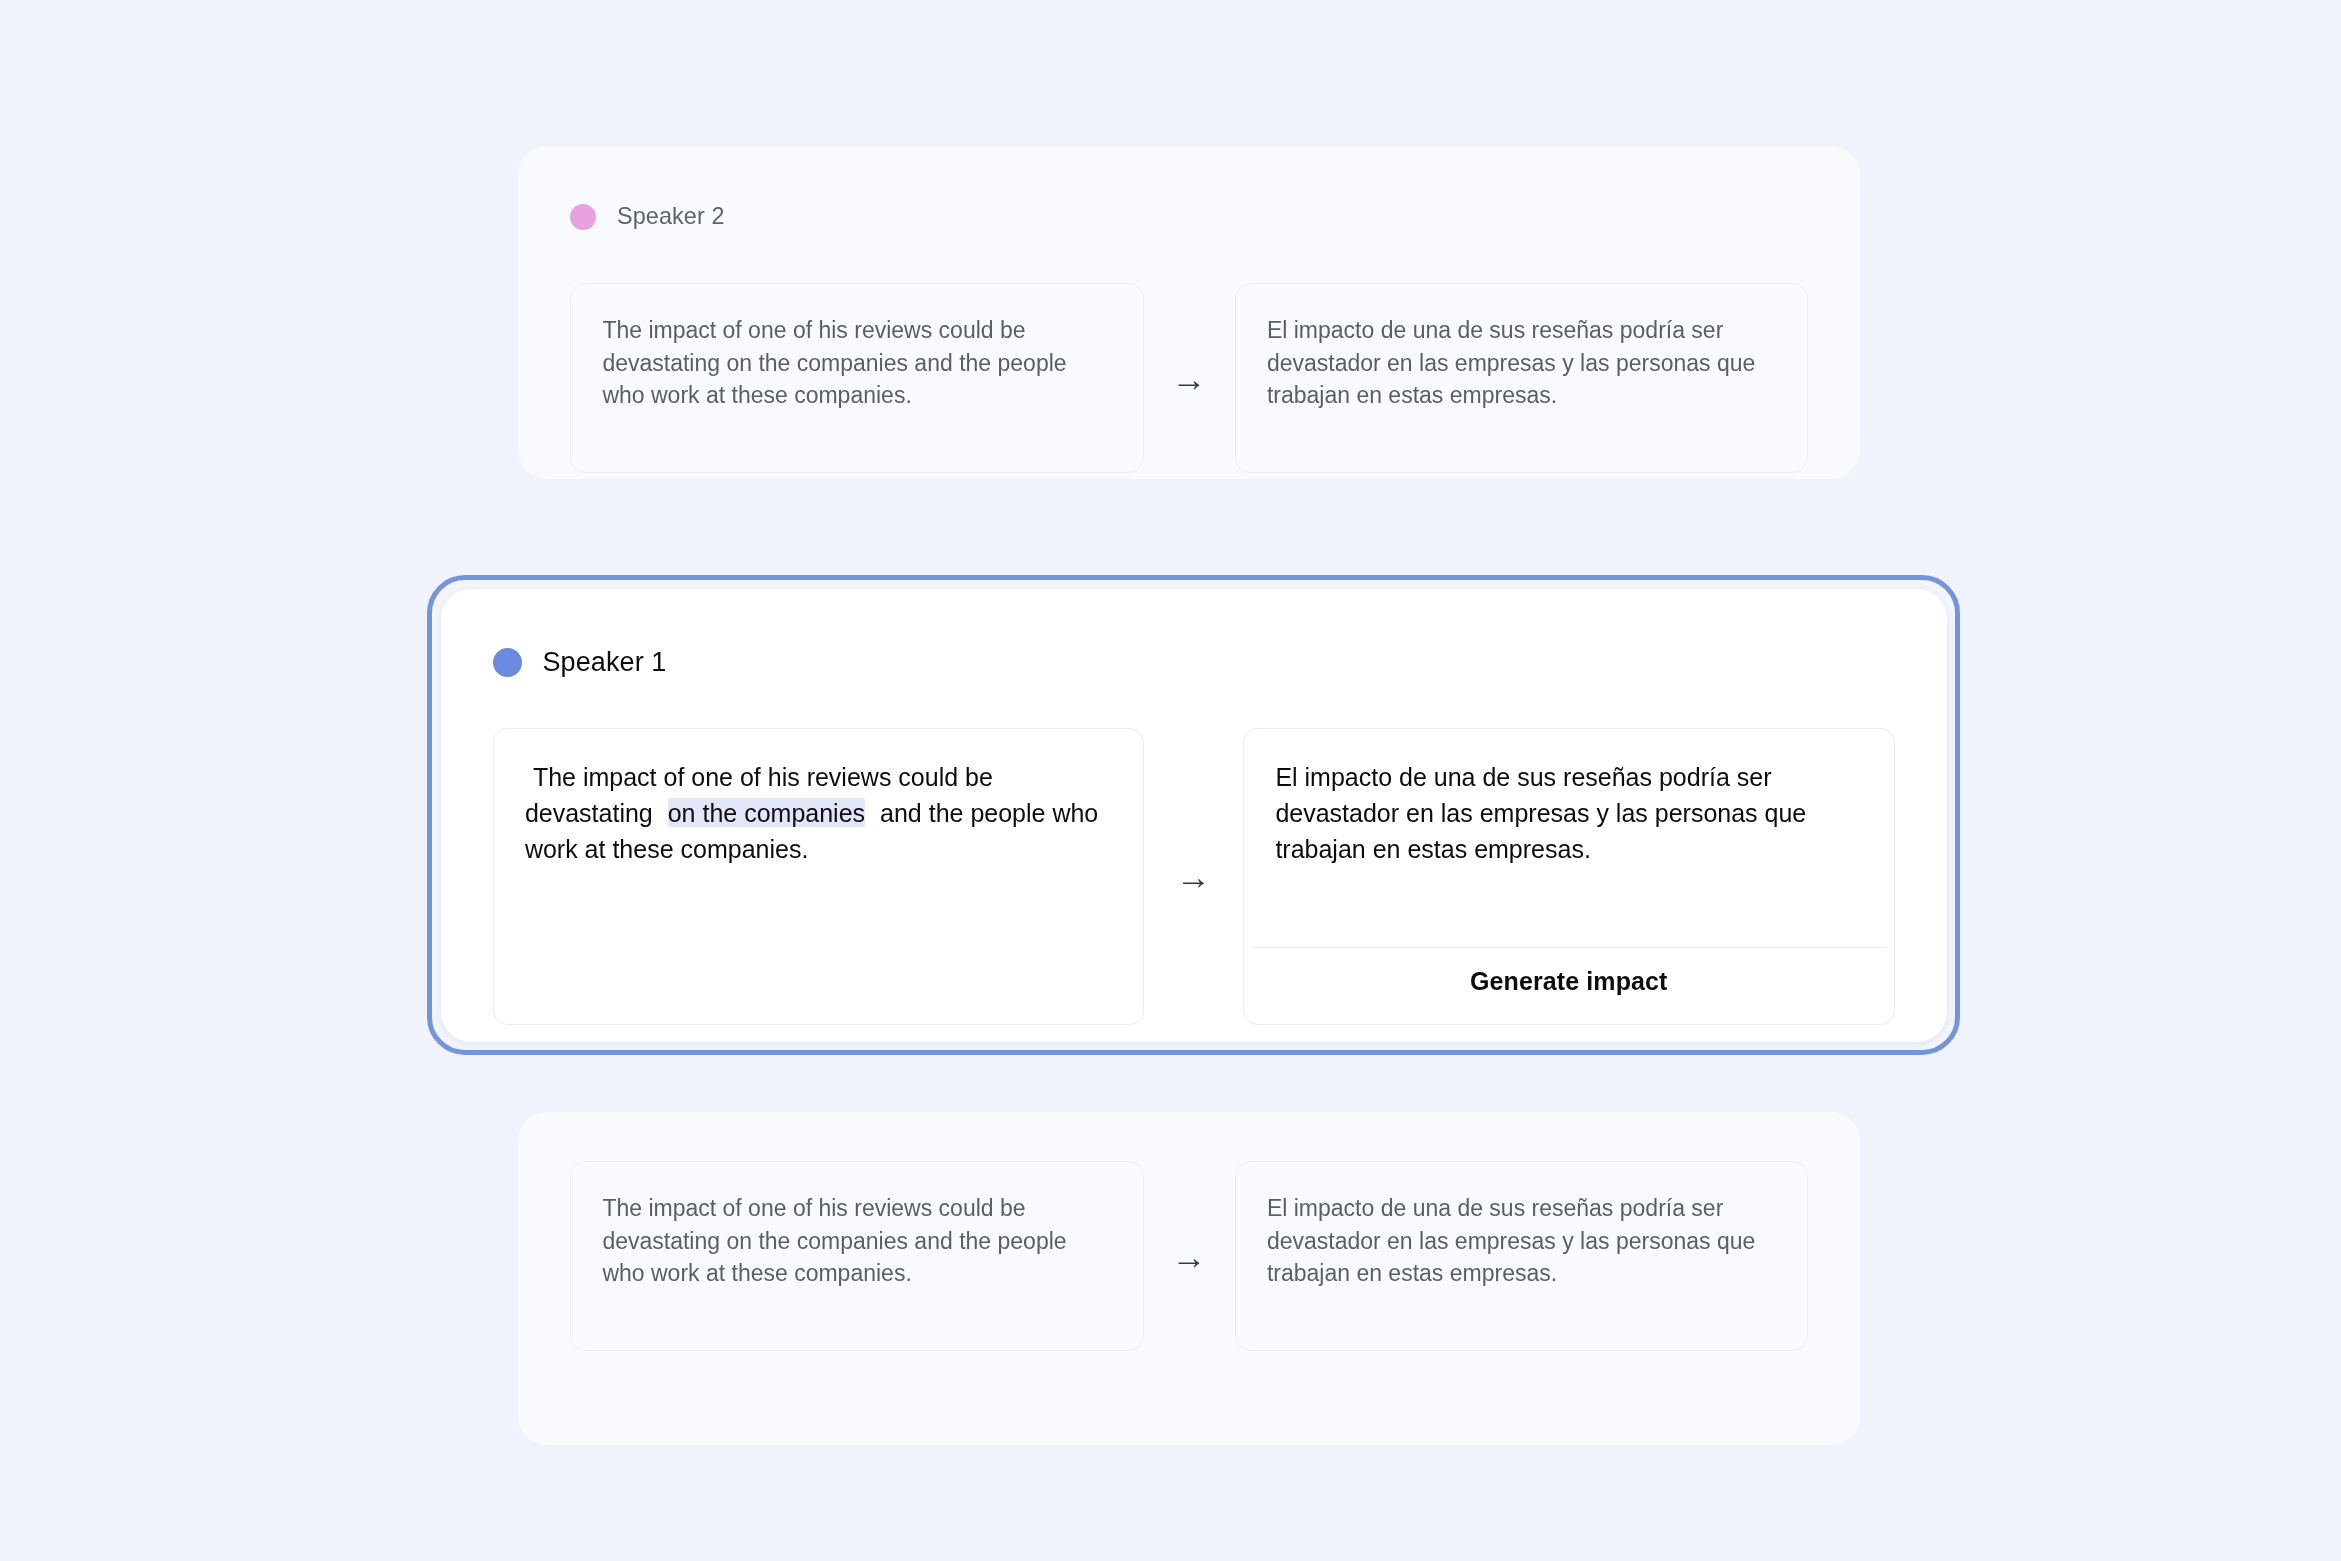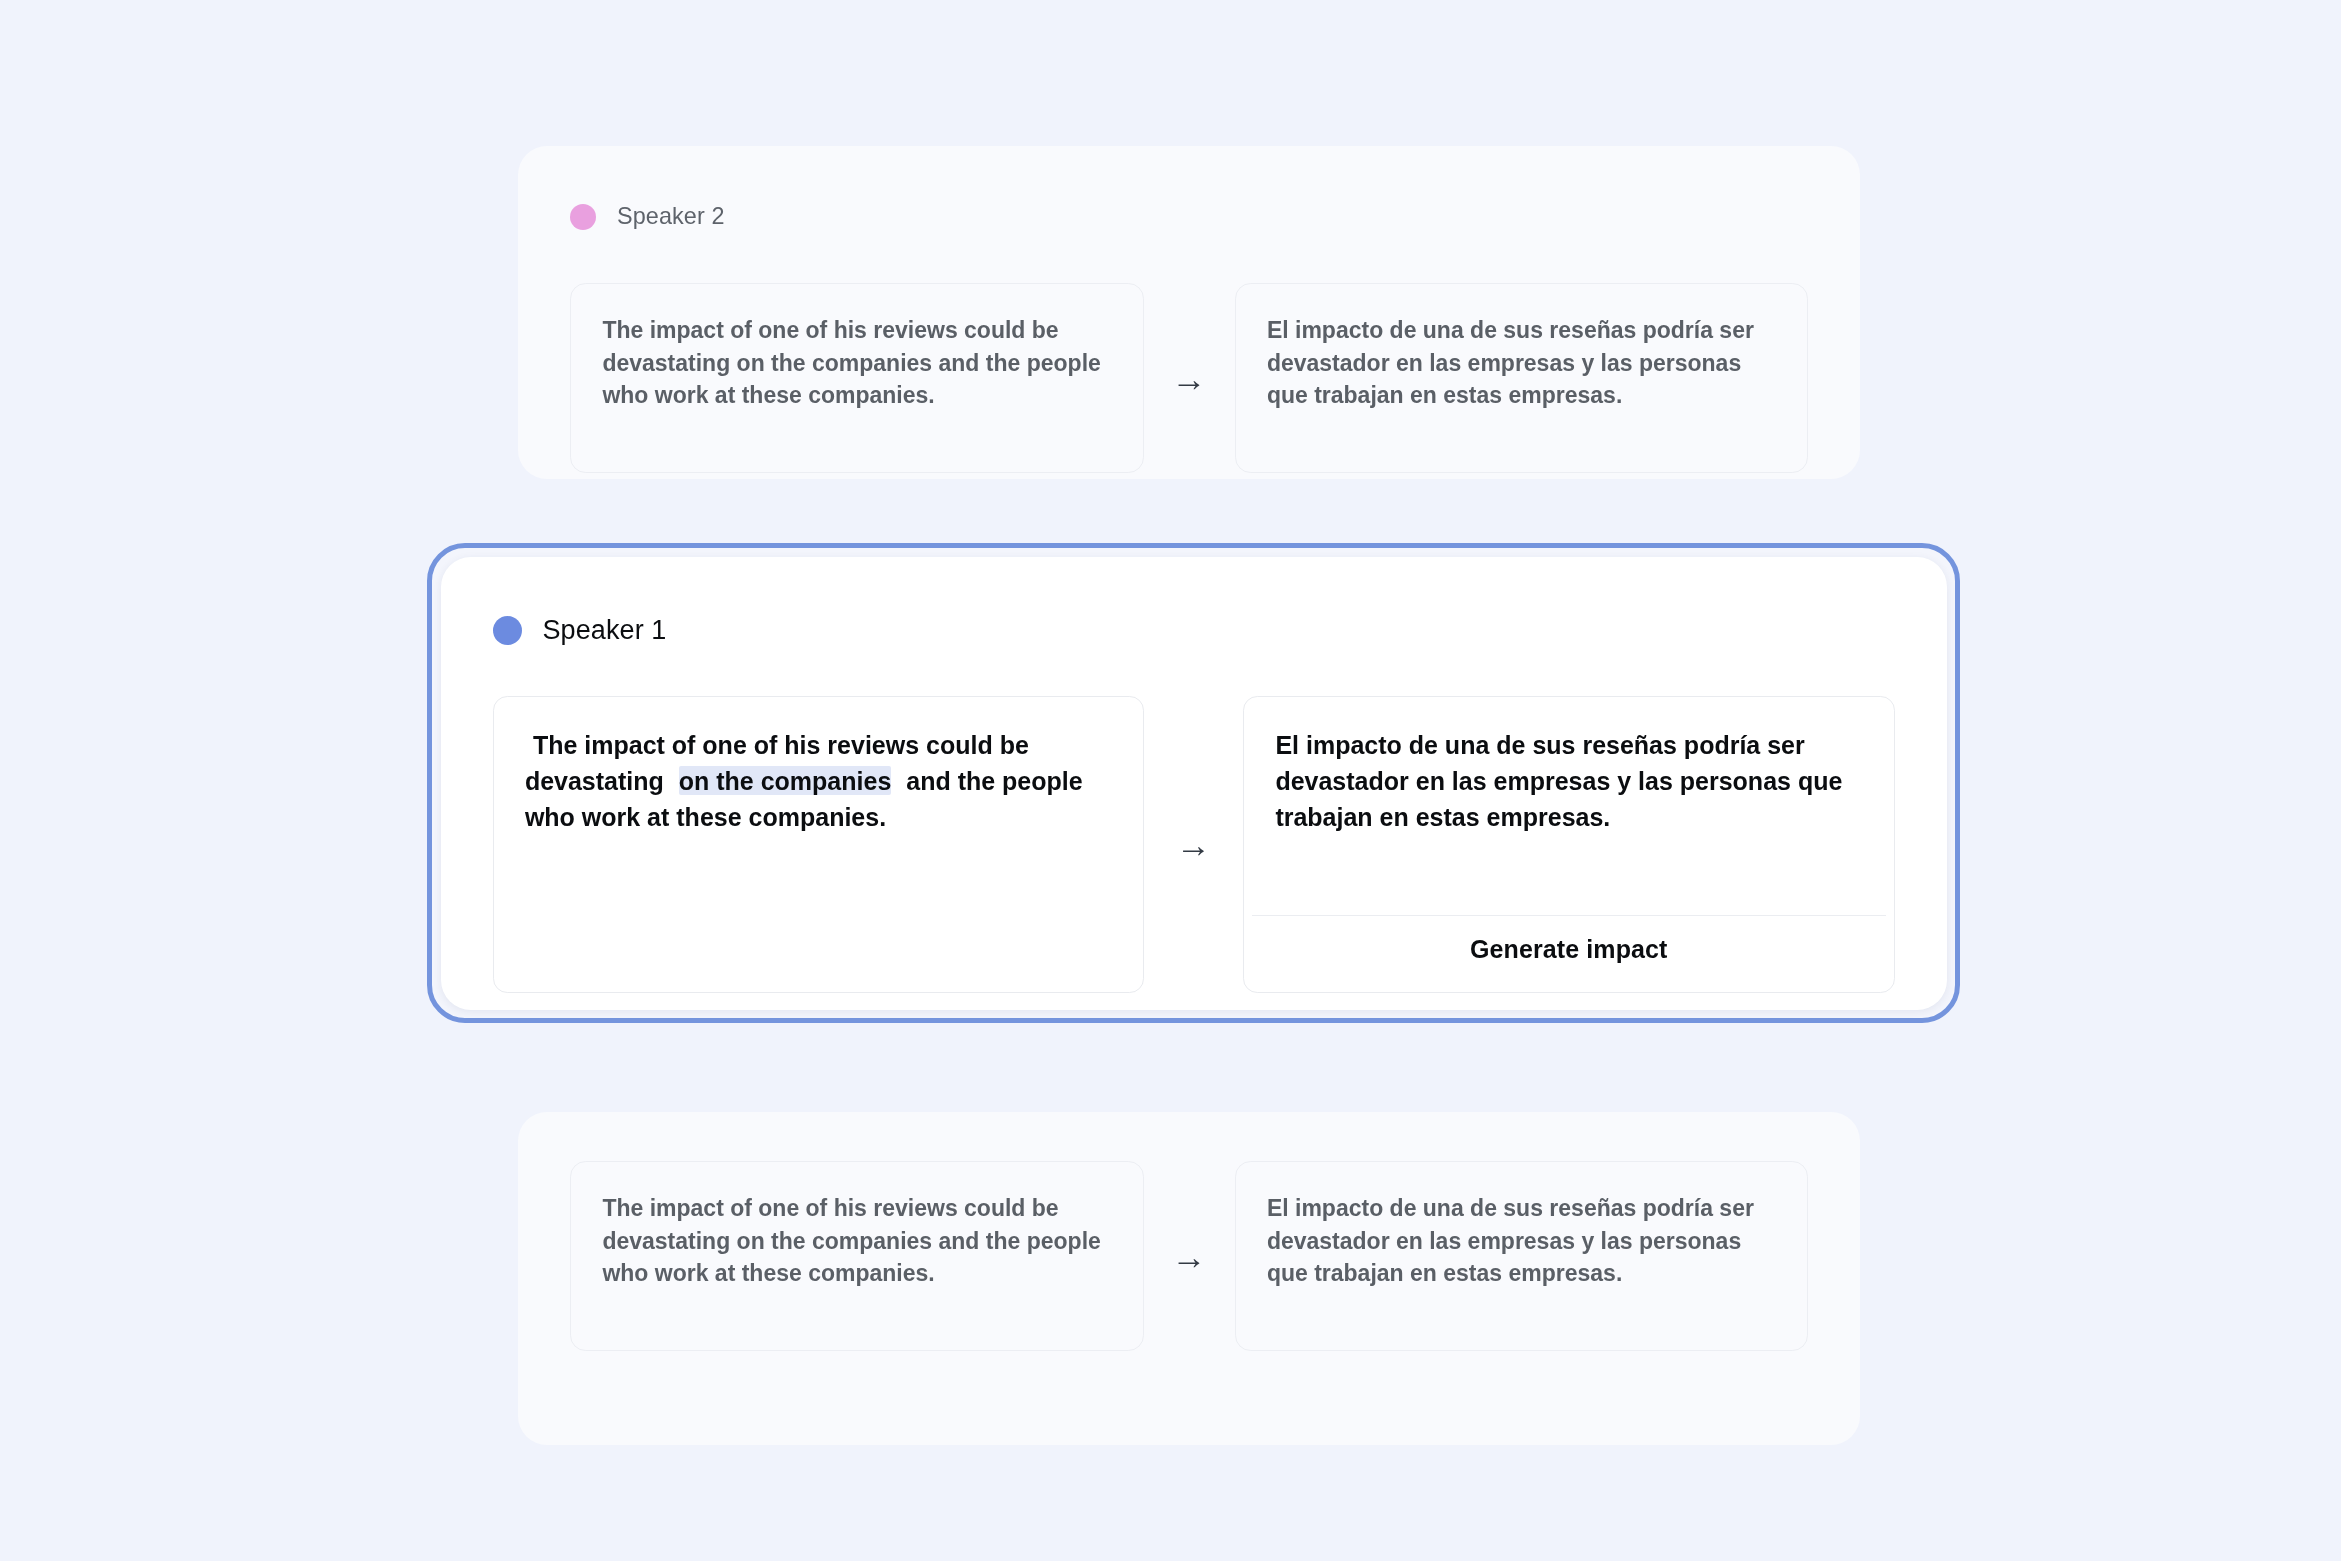--- a/index.html
+++ b/index.html
@@ -59,21 +59,20 @@
     background: transparent;
     border: 1.3px solid #eceef3;
     border-radius: 15.6px;
     overflow: hidden;
   }
 
   .panel-text {
     font-size: 23px;
     line-height: 1.42;
     padding: 22px 23.4px 26px 23.4px;
-    font-weight: bold;
   }
 
   .arrow {
     font-size: 35px;
     line-height: 1;
     color: #333a44;
     flex: none;
     display: flex;
     align-items: center;
     justify-content: center;
@@ -104,21 +103,21 @@
   #card-speaker-3 .speaker-label { color: #5e636b; }
   #card-speaker-3 .panel-text { color: #5a5f66; }
   #card-speaker-3 .panel.src { width: 595px; min-height: 190px; }
   #card-speaker-3 .panel.dst { width: 595px; min-height: 190px; }
   #card-speaker-3 .arrow { width: 91px; height: 190px; }
 
   
   #card-speaker-1-ring {
     position: absolute;
     left: 411px;
-    top: 527px;
+    top: 559px;
     width: 1533px;
     height: 480px;
     border: 5.9px solid #7494dd;
     border-radius: 38px;
     background: #f3f5fc;
     padding: 8.5px;
   }
 
   #card-speaker-1 {
     position: relative;

